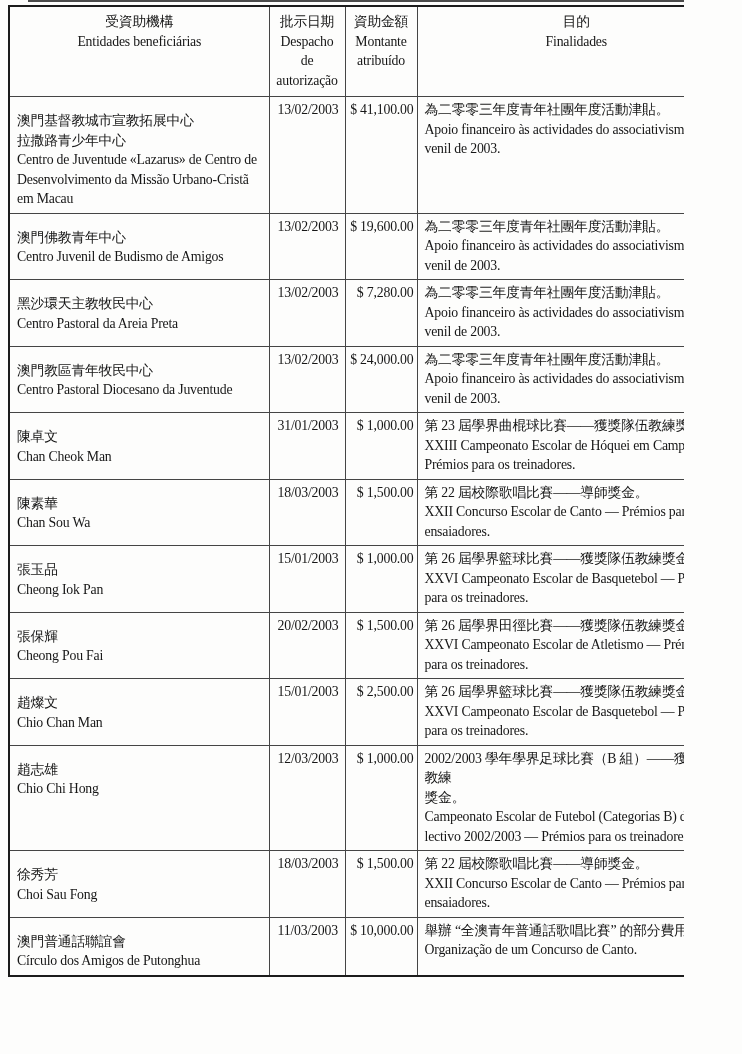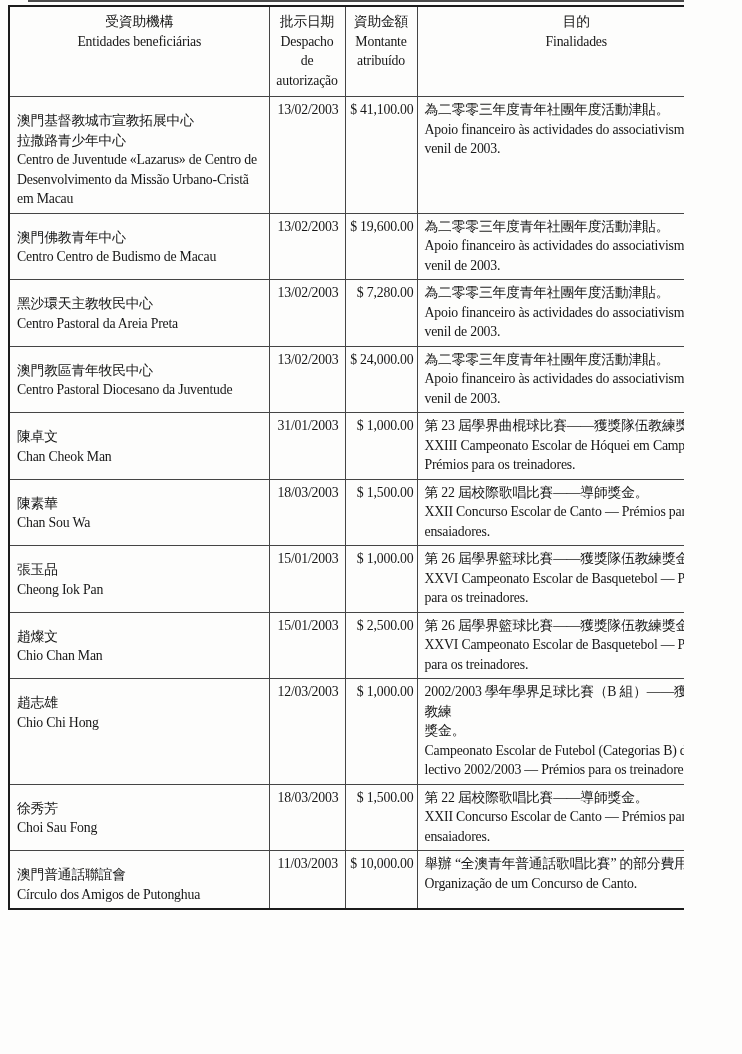--- a/index.html
+++ b/index.html
@@ -103,21 +103,21 @@
 Desenvolvimento da Missão Urbano-Cristã
 em Macau</td>
         <td class="cell-date">13/02/2003</td>
         <td class="cell-amount">$ 41,100.00</td>
         <td class="cell-purpose">為二零零三年度青年社團年度活動津貼。
 Apoio financeiro às actividades do associativismo ju-
 venil de 2003.</td>
       </tr>
       <tr>
         <td class="cell-entity">澳門佛教青年中心
-Centro Centro de Budismo de Macau</td>
+Centro Juvenil de Budismo de Amigos</td>
         <td class="cell-date">13/02/2003</td>
         <td class="cell-amount">$ 19,600.00</td>
         <td class="cell-purpose">為二零零三年度青年社團年度活動津貼。
 Apoio financeiro às actividades do associativismo ju-
 venil de 2003.</td>
       </tr>
       <tr>
         <td class="cell-entity">黑沙環天主教牧民中心
 Centro Pastoral da Areia Preta</td>
         <td class="cell-date">13/02/2003</td>
@@ -153,20 +153,29 @@
 XXII Concurso Escolar de Canto — Prémios para os
 ensaiadores.</td>
       </tr>
       <tr>
         <td class="cell-entity">張玉品
 Cheong Iok Pan</td>
         <td class="cell-date">15/01/2003</td>
         <td class="cell-amount">$ 1,000.00</td>
         <td class="cell-purpose">第 26 屆學界籃球比賽——獲獎隊伍教練獎金。
 XXVI Campeonato Escolar de Basquetebol — Prémios
+para os treinadores.</td>
+      </tr>
+      <tr>
+        <td class="cell-entity">張保輝
+Cheong Pou Fai</td>
+        <td class="cell-date">20/02/2003</td>
+        <td class="cell-amount">$ 1,500.00</td>
+        <td class="cell-purpose">第 26 屆學界田徑比賽——獲獎隊伍教練獎金。
+XXVI Campeonato Escolar de Atletismo — Prémios
 para os treinadores.</td>
       </tr>
       <tr>
         <td class="cell-entity">趙燦文
 Chio Chan Man</td>
         <td class="cell-date">15/01/2003</td>
         <td class="cell-amount">$ 2,500.00</td>
         <td class="cell-purpose">第 26 屆學界籃球比賽——獲獎隊伍教練獎金。
 XXVI Campeonato Escolar de Basquetebol — Prémios
 para os treinadores.</td>

